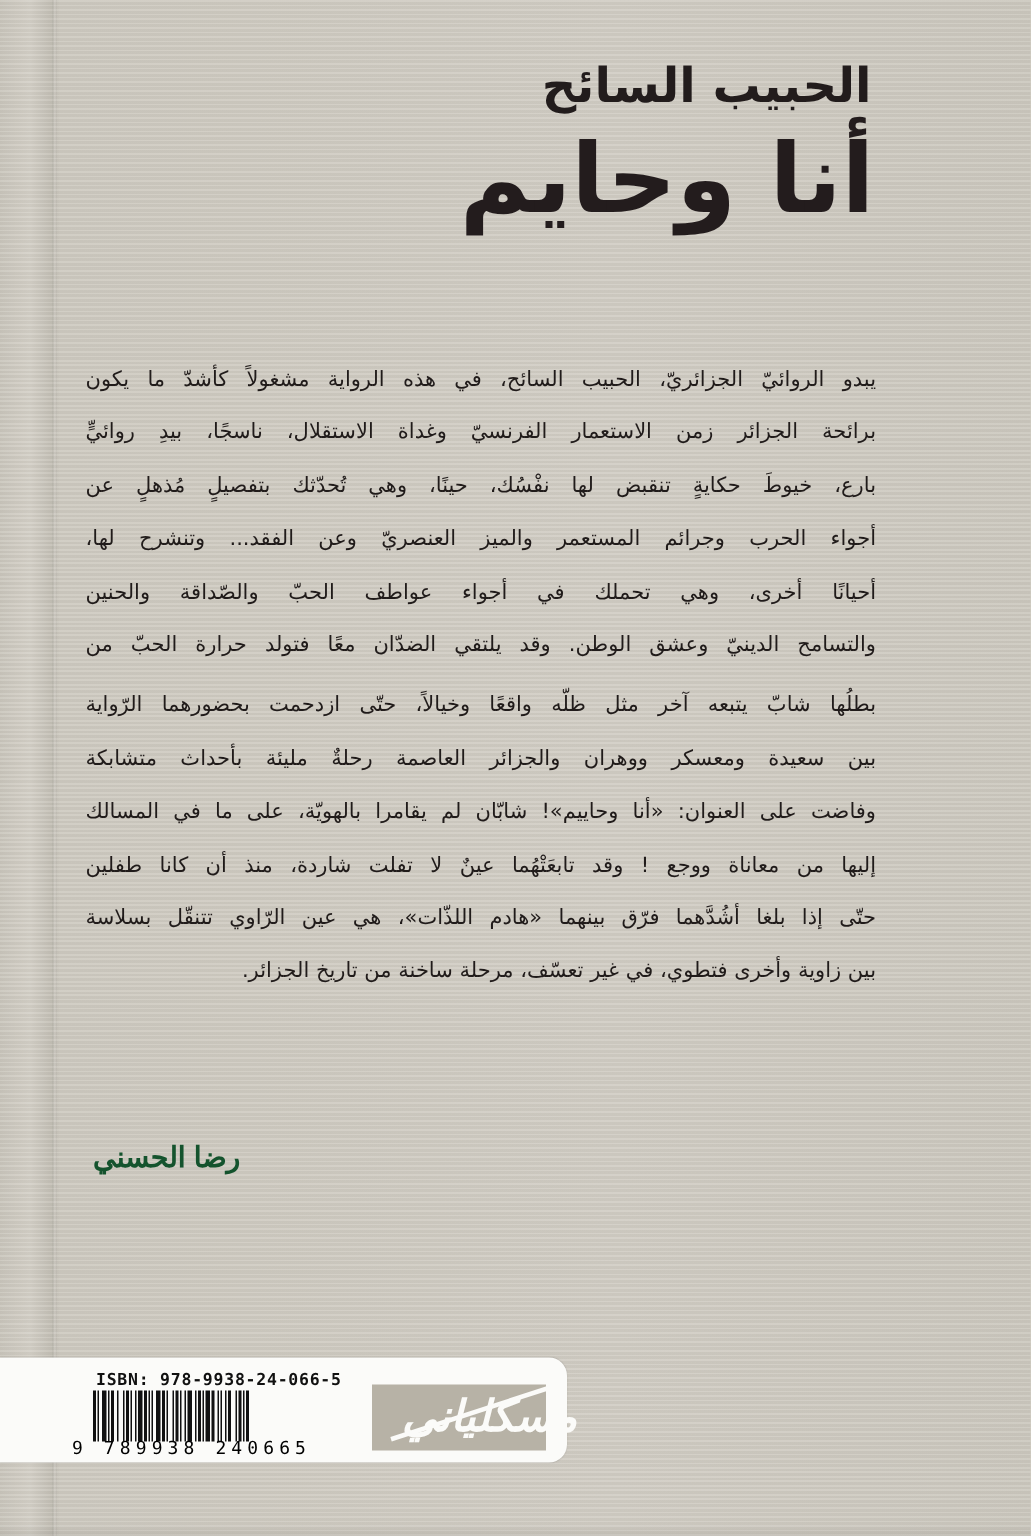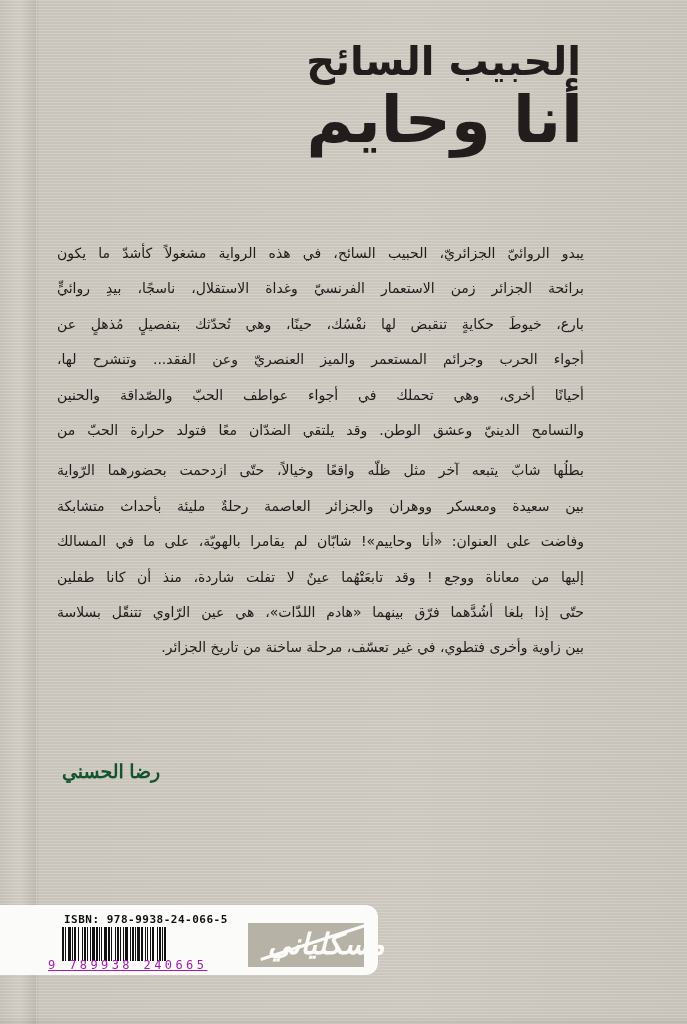--- a/index.html
+++ b/index.html
@@ -11,21 +11,21 @@
       linear-gradient(90deg, #c9c5bb 0px, #d3cfc6 20px, #c2beb4 35px, #cdc9bf 40px, #d0ccc3 60%, #cbc7bd 100%);
     font-family: "DejaVu Serif", serif;
     color: #1f1b1a;
   }
   .spine-crease {
     position: absolute; left: 35px; top: 0; width: 3px; height: 1024px;
     background: linear-gradient(90deg, rgba(0,0,0,0.06), rgba(255,255,255,0.15), rgba(0,0,0,0.04));
   }
   .author {
     position: absolute; right: 106px; top: 38px;
-    font-size: 40px; font-weight: bold; direction: rtl; white-space: nowrap;
+    font-size: 32px; font-weight: bold; direction: rtl; white-space: nowrap;
     letter-spacing: 0px; font-family: "DejaVu Sans", sans-serif;
     color: #221c1c;
   }
   .title {
     position: absolute; right: 104px; top: 88px;
     font-size: 64px; font-weight: bold; direction: rtl; white-space: nowrap;
     font-family: "DejaVu Sans", sans-serif; color: #231c1d;
     line-height: 1;
   }
   .blurb {
@@ -52,23 +52,22 @@
     font-family: "DejaVu Sans Mono", monospace; font-size: 11px; font-weight: bold;
     color: #111; letter-spacing: 0.5px;
   }
   .barcode {
     position: absolute; left: 62px; top: 22px; height: 34px; display: flex; align-items: stretch;
   }
   .barcode span { display: block; background: #111; }
   .barcode span.g { background: transparent; }
   .barcode-digits {
     position: absolute; left: 48px; top: 53px;
-    font-family: "DejaVu Sans Mono", monospace; font-size: 12px; color: #a21caf;
+    font-family: "DejaVu Sans Mono", monospace; font-size: 12px; color: #000000;
     letter-spacing: 3.4px;
-    text-decoration: underline;
   }
   .publisher-logo {
     position: absolute; left: 248px; top: 18px; width: 116px; height: 44px;
     background: #b7b2a6;
   }
   .publisher-logo .ink {
     position: absolute; left: 20px; top: 4px;
     font-family: "DejaVu Sans", sans-serif; font-size: 29px; font-weight: bold;
     color: #fbfbf9; direction: rtl; white-space: nowrap; font-style: italic;
   }

